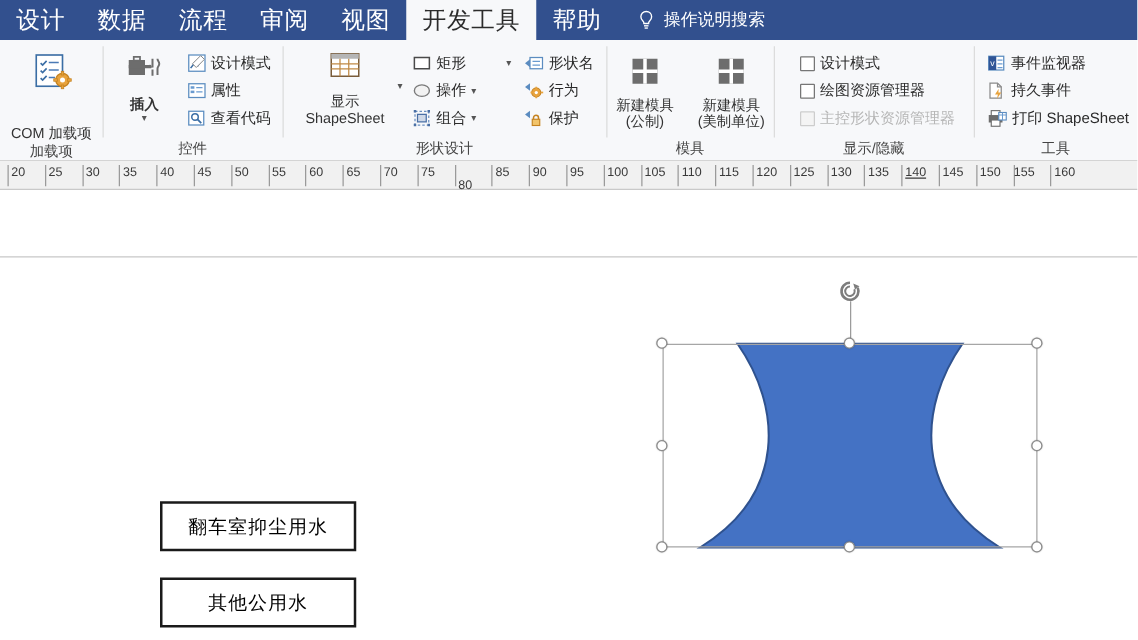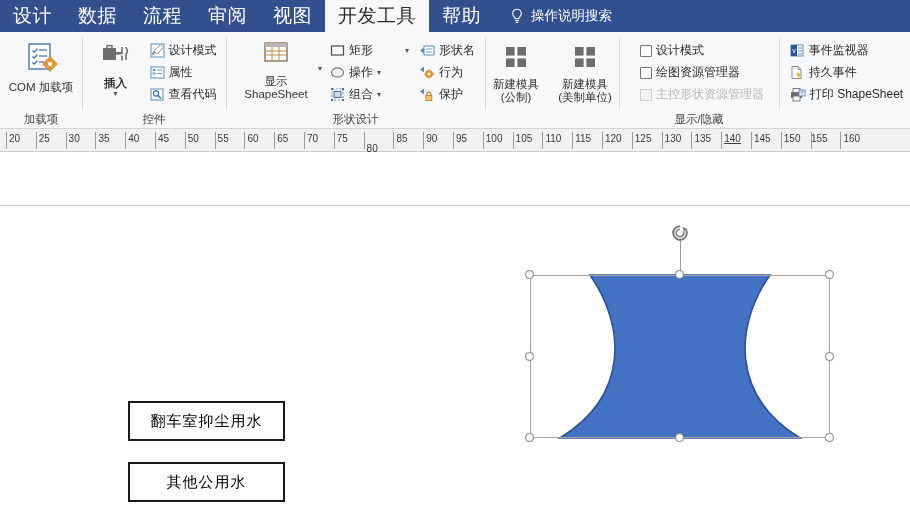--- a/index.html
+++ b/index.html
@@ -53,21 +53,21 @@
     width: 100%; text-align: center; white-space: nowrap;
   }
 
   
   .bigbtn {
     display: flex; flex-direction: column; align-items: center; justify-content: flex-start;
     width: 66px; padding: 3px 2px 0 2px; font-size: 11.5px; color: #333;
     text-align: center; line-height: 13px; cursor: default;
   }
   .bigbtn .ico { margin-bottom: 3px; }
-  .bigbtn.w80 { width: 82px; }
+  .bigbtn.w80 { width: 82px; gap: 19px; }
   .bigbtn.w56 { width: 56px; font-weight: bold; }
   .bigbtn .lbl2 { display:block; }
   .caretdown { font-size: 8px; color: #555; line-height: 7px; }
 
   
   .col { display: flex; flex-direction: column; justify-content: space-between; gap: 1px; padding-top: 2px;}
   .smallbtn {
     display: flex; align-items: center; gap: 4px;
     height: 21px; padding: 0 4px; font-size: 12px; color: #2b2b2b;
     white-space: nowrap; cursor: default;
@@ -362,20 +362,21 @@
             <svg width="28" height="28" viewBox="0 0 28 28">
               <rect x="4" y="3" width="20" height="20" fill="#6d6d6d"></rect>
               <rect x="12.6" y="3" width="2.8" height="20" fill="#ffffff"></rect>
               <rect x="4" y="11.6" width="20" height="2.8" fill="#ffffff"></rect>
             </svg>
           </span>
           <span class="lbl2">新建模具</span>
           <span class="lbl2">(美制单位)</span>
         </div>
       </div>
+      <div class="group-title">模具</div>
     </div>
 
     <div class="group" style="width:160px">
       <div class="group-body" style="padding-left:6px">
         <div class="col">
           <div class="smallbtn">
             <span class="cbx"></span>
             <span>设计模式</span>
           </div>
           <div class="smallbtn">
@@ -425,20 +426,21 @@
                 <rect x="3" y="9" width="7" height="5" fill="#ffffff" stroke="#6d6d6d" stroke-width=".9"></rect>
                 <rect x="9" y="3" width="6" height="6" fill="#ffffff" stroke="#5b8cc0" stroke-width=".9"></rect>
                 <line x1="9" y1="5" x2="15" y2="5" stroke="#6a9bd0" stroke-width=".8"></line>
                 <line x1="12" y1="3" x2="12" y2="9" stroke="#6a9bd0" stroke-width=".8"></line>
               </svg>
             </span>
             <span>打印 ShapeSheet</span>
           </div>
         </div>
       </div>
+      <div class="group-title">工具</div>
     </div>
   </div>
 
   <div class="ruler" id="ruler">
       <div class="tick" style="left: 6px;"></div>
       <div class="lbl" style="left: 9px;">20</div>
       <div class="tick" style="left: 35.8px;"></div>
       <div class="lbl" style="left: 38.8px;">25</div>
       <div class="tick" style="left: 65.6px;"></div>
       <div class="lbl" style="left: 68.6px;">30</div>

